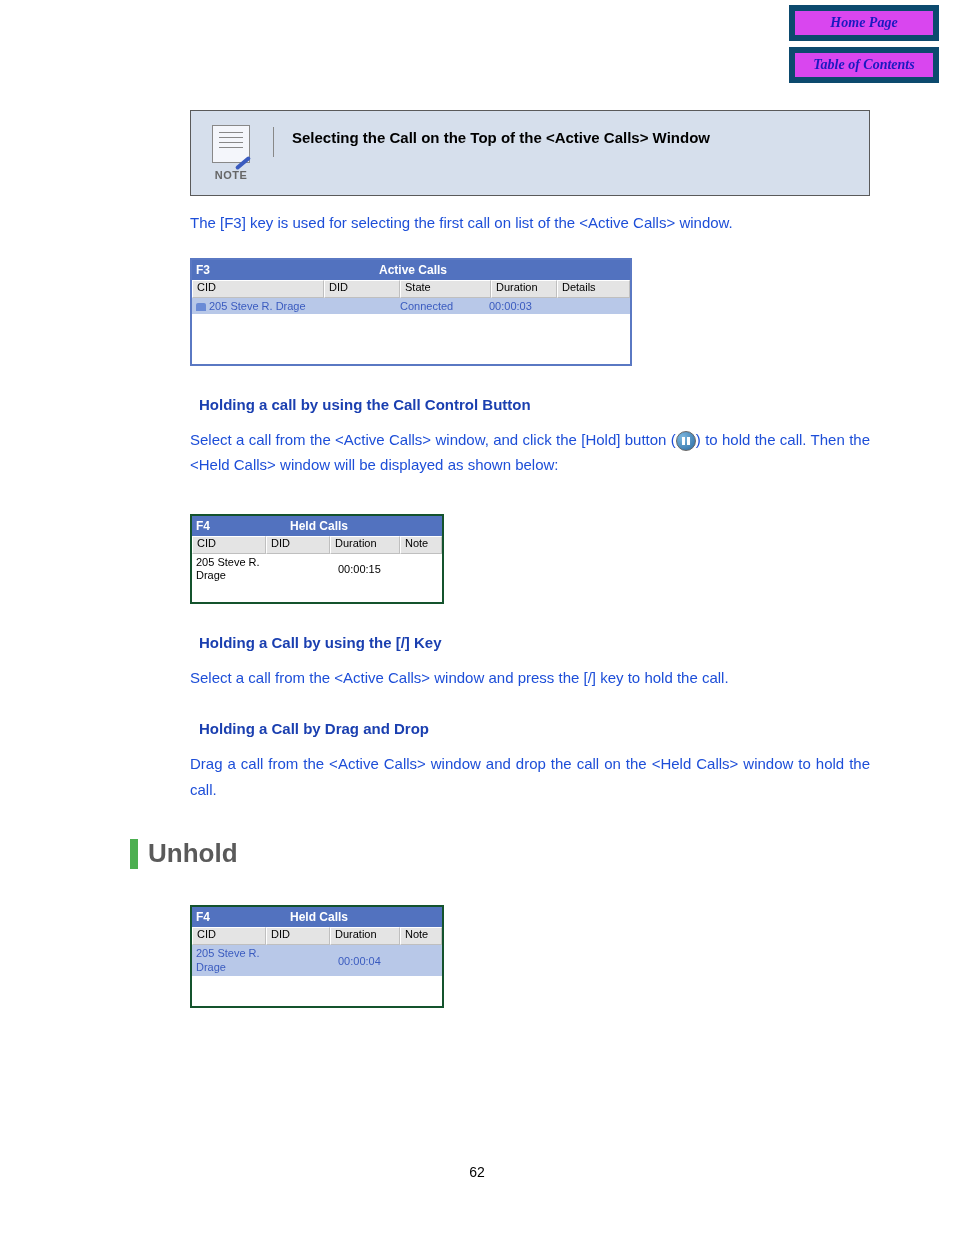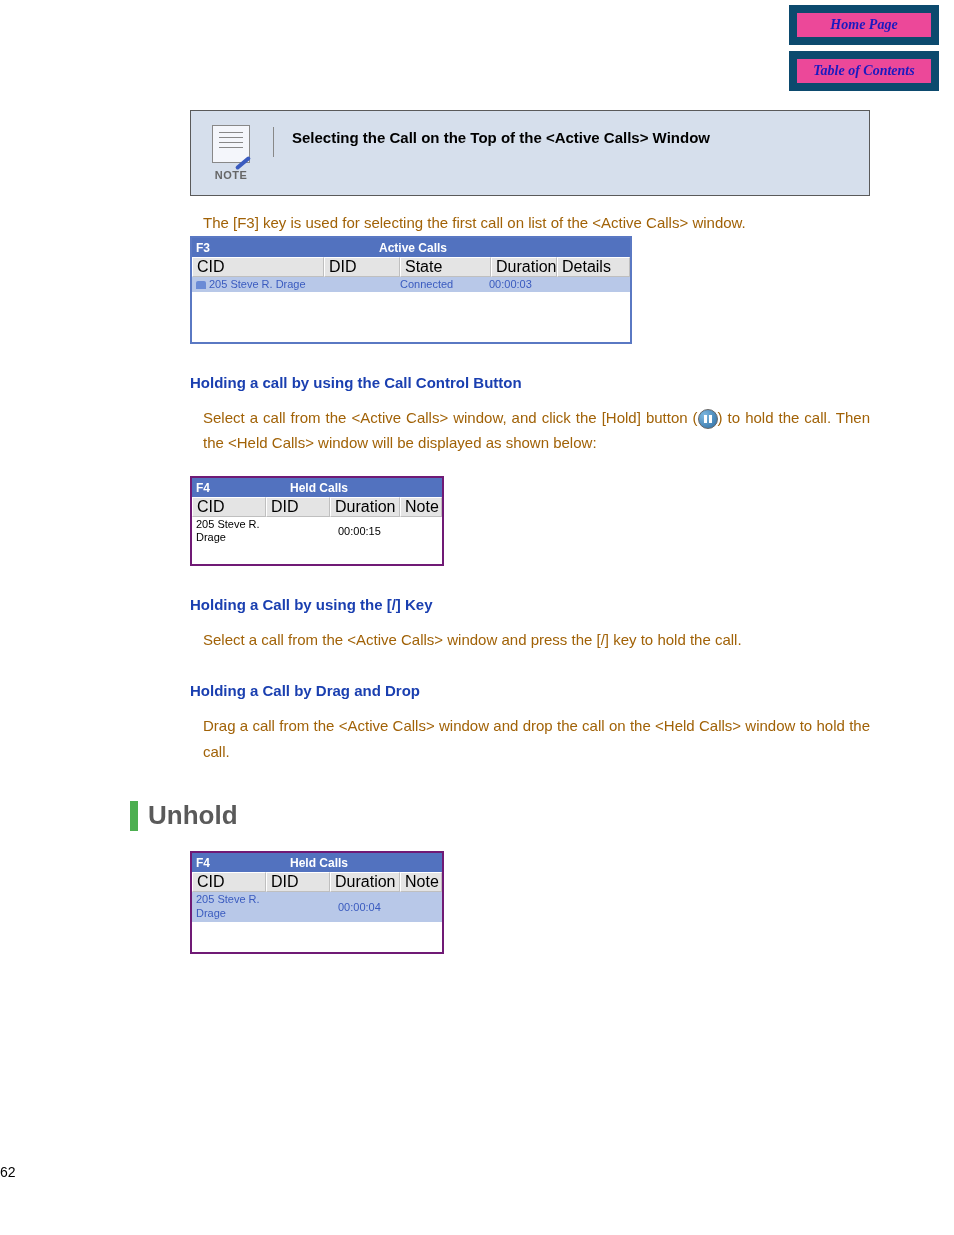--- a/index.html
+++ b/index.html
@@ -15,22 +15,22 @@
     position: relative;
     box-sizing: border-box;
   }
   .nav-buttons {
     position: absolute;
     right: 15px;
     top: 5px;
     width: 150px;
   }
   .nav-btn {
-    border: 8px solid #0c4a6e;
-    background: #ec4899;
+    border: 6px solid #0c4a6e;
+    background: #d946ef;
     color: #1a1ac0;
     font-weight: bold;
     font-style: italic;
     font-size: 14px;
     text-align: center;
     padding: 4px 0;
     margin-bottom: 6px;
     font-family: Georgia, 'Times New Roman', serif;
     cursor: pointer;
   }
@@ -118,33 +118,34 @@
     color: #5a5a5a;
     font-family: Arial, sans-serif;
   }
   .indent {
     margin-left: 60px;
   }
   .body-text {
     font-size: 15px;
     line-height: 1.7;
     margin-top: 14px;
-    color: #a16207;
+    color: #1d4ed8;
     text-align: justify;
-    margin-left: 13px;
   }
   .sub-heading {
     color: #1a3fb0;
     font-weight: bold;
     font-size: 15px;
     margin-top: 30px;
+    margin-left: 9px;
   }
 
   
   .win-active {
+    margin-top: 22px;
     width: 438px;
     border: 2px solid #5a78c3;
     background: #fff;
   }
   .win-title-row {
     background: #5272bf;
     color: #fff;
     font-size: 12px;
     font-weight: bold;
     display: flex;
@@ -155,23 +156,22 @@
     width: 40px;
     padding-left: 4px;
   }
   .win-title {
     flex: 1;
     text-align: center;
     margin-left: -40px;
   }
   .ac-cols {
     display: flex;
-    font-size: 16px;
+    font-size: 11px;
     height: 18px;
-    align-items: center;
   }
   .ac-col {
     background: #e4e4e4;
     border: 1px solid #bfbfbf;
     border-left: 1px solid #fff;
     border-top: 1px solid #fff;
     padding-left: 4px;
     overflow: hidden;
     white-space: nowrap;
   }
@@ -210,23 +210,23 @@
     display: inline-block;
     width: 10px; height: 8px;
     background: #6a8bd6;
     border-radius: 2px 2px 0 0;
     margin-right: 3px;
     vertical-align: middle;
   }
 
   
   .win-held {
-    margin-top: 20px;
+    margin-top: 36px;
     width: 250px;
-    border: 2px solid #701a75;
+    border: 2px solid #14532d;
     background: #fff;
   }
 
   .hold-inline-icon {
     display: inline-block;
     width: 18px; height: 18px;
     border-radius: 50%;
     background: radial-gradient(circle at 30% 30%, #7db8e0, #2a6aa0);
     border: 1px solid #666;
     vertical-align: middle;
@@ -238,20 +238,21 @@
     left: 5px; top: 5px;
     width: 3px; height: 8px;
     background: #fff;
     box-shadow: 5px 0 0 #fff;
   }
 
   .page-number {
     position: absolute;
     bottom: 55px;
     width: 100%;
+    text-align: center;
     font-size: 14px;
     margin-top: 20px;
   }
 </style>
 </head>
 <body>
 
 <div class="page">
 
   <div class="nav-buttons">

